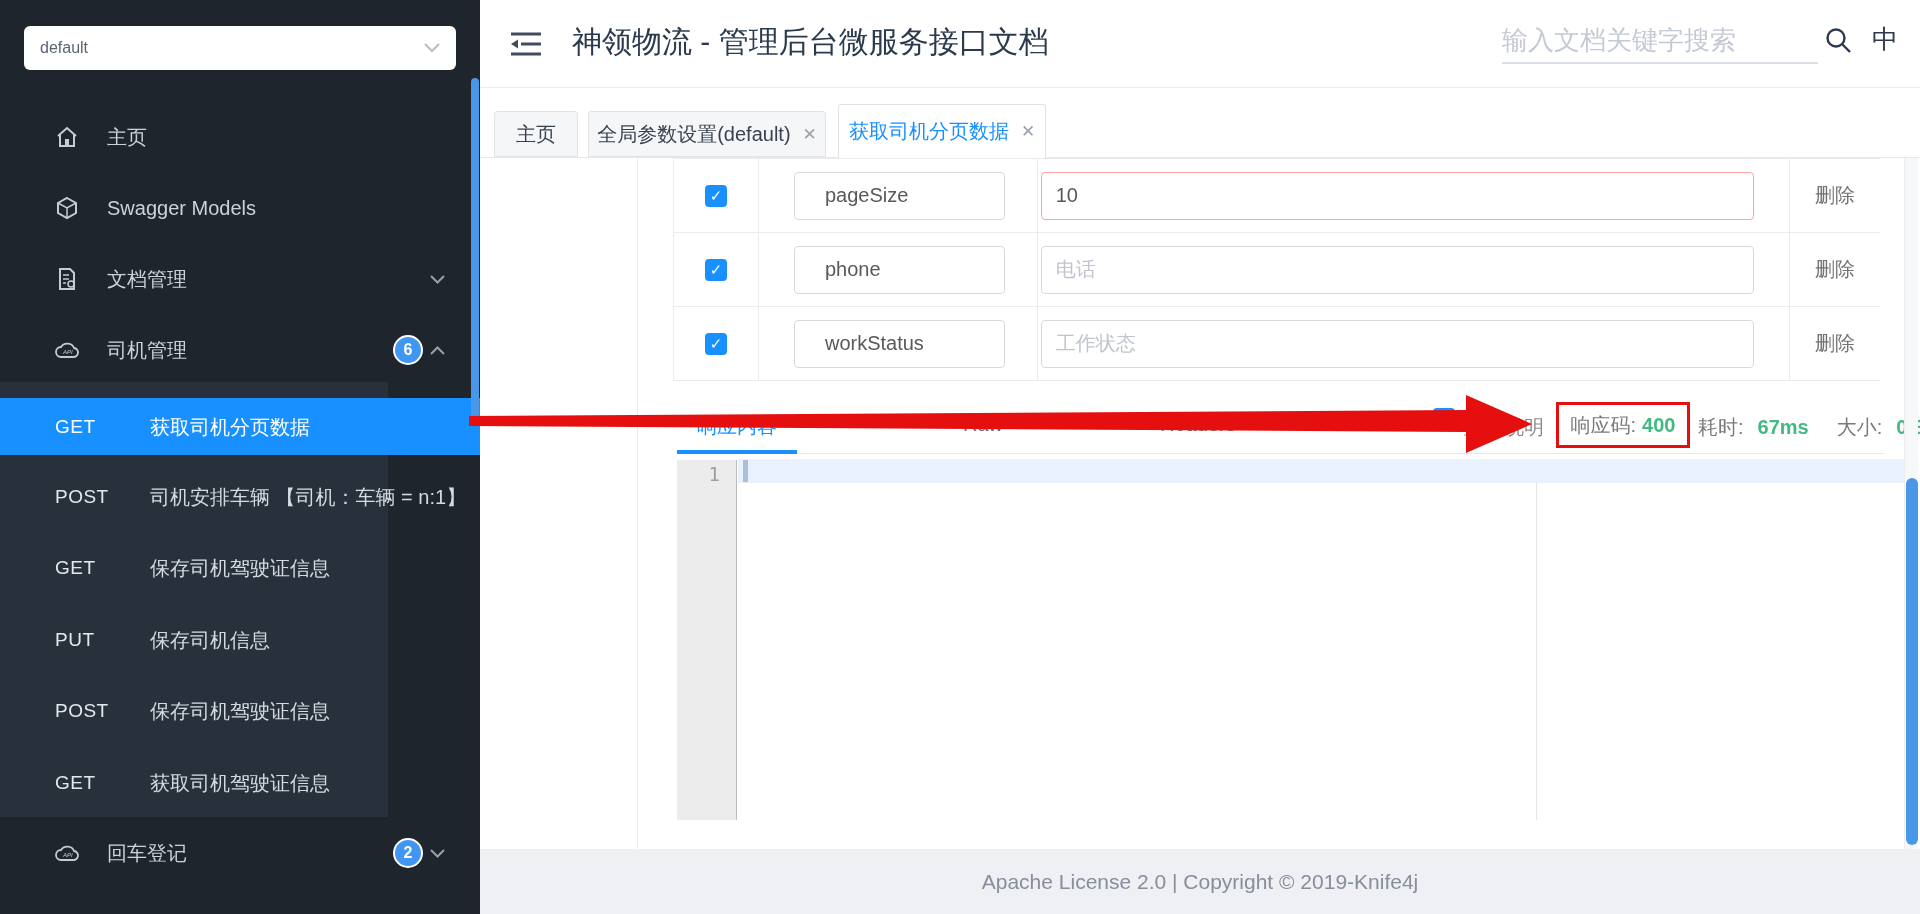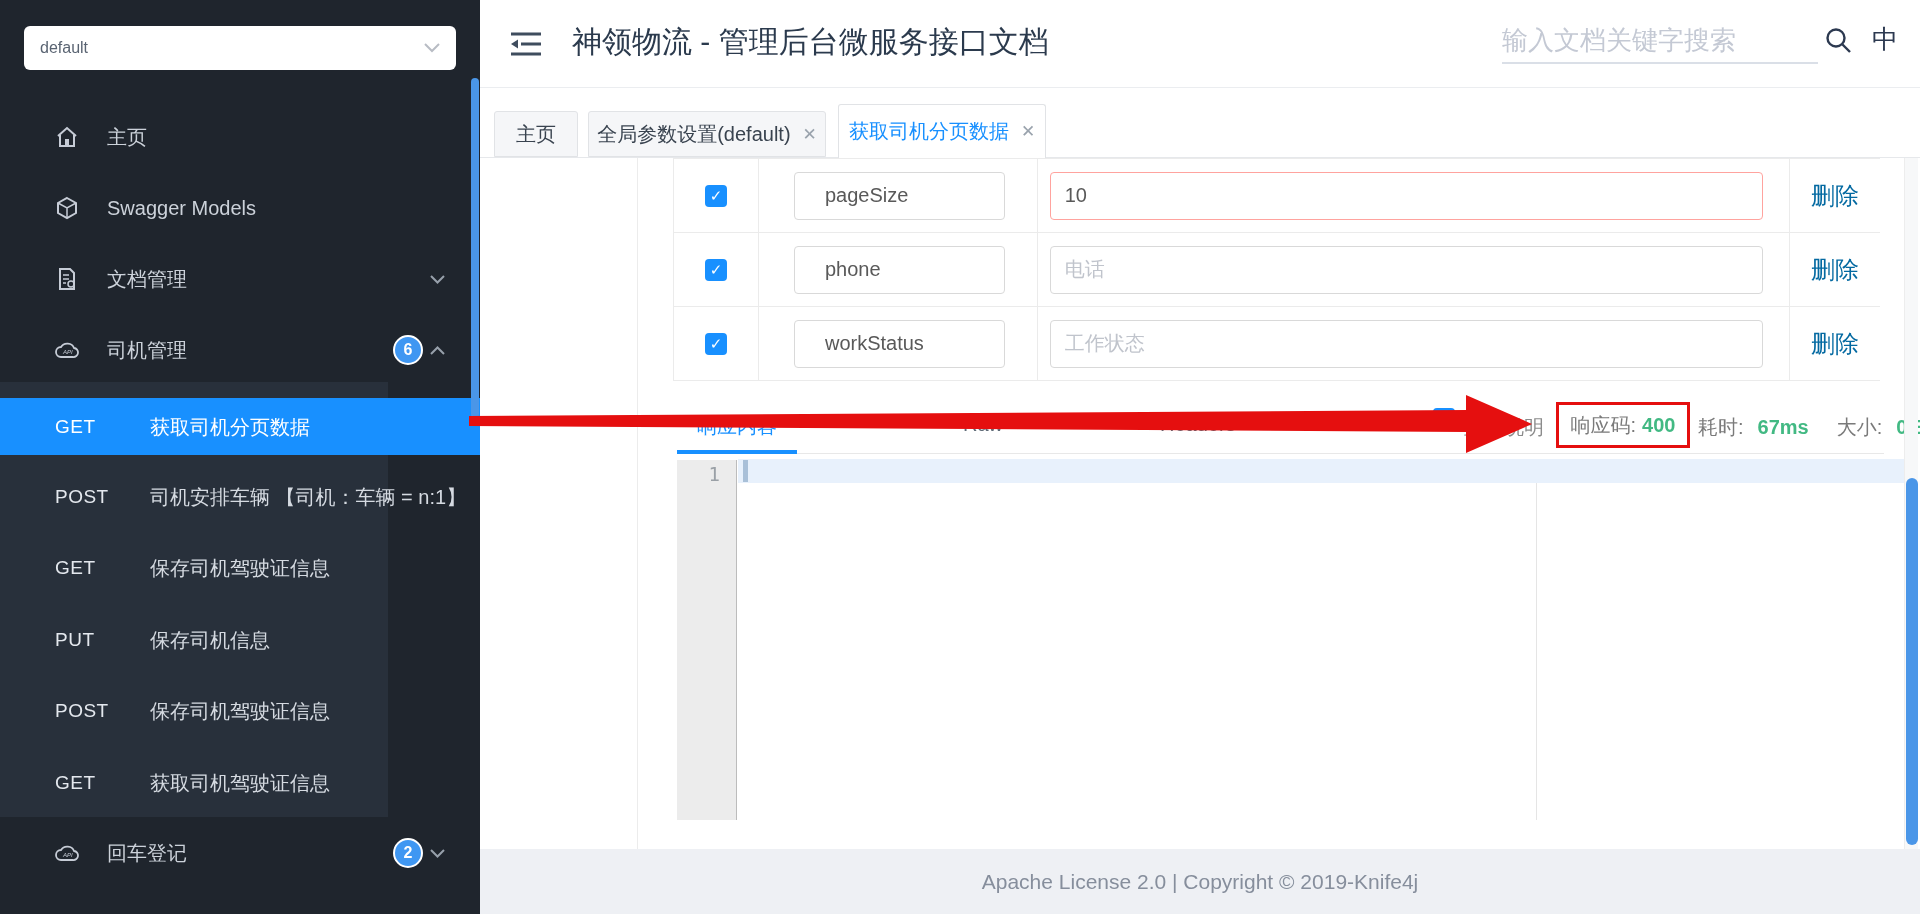--- a/index.html
+++ b/index.html
@@ -66,23 +66,23 @@
   .c-check { width:85px; justify-content:center; }
   .c-name { width:279px; }
   .c-value { width:753px; }
   .c-act { width:90px; border-right:none; justify-content:center; }
   .cbx { width:22px; height:22px; background:#1890ff; border-radius:4px; color:#fff;
     font-size:15px; display:flex; align-items:center; justify-content:center; cursor:pointer; }
   .p-in { height:48px; border:1px solid #d9d9d9; border-radius:4px; outline:none;
     font-size:20px; color:#595959; padding:0 14px; font-family:"Liberation Sans",sans-serif; }
   .p-in::placeholder { color:#c0c4cc; }
   .in-name { margin-left:35px; width:211px;padding-left:30px; }
-  .in-value { margin-left:12px; width:713px; }
+  .in-value { margin-left:3px; width:713px; }
   .in-warn { border-color:#ffa39e; }
-  .del-link { color:#0369a1; font-size:24px; cursor:pointer; }
+  .del-link { color:#737373; font-size:20px; cursor:pointer; }
 
   .rtab { position:absolute; top:255px; font-size:20px; color:#5f6b77; cursor:pointer; white-space:nowrap; }
   .rtab.active { color:#1890ff; }
   .rtab-line { position:absolute; left:197px; top:295px; width:1207px; height:1px; background:#e8e8e8; }
   .ink { position:absolute; left:197px; top:292px; width:120px; height:4px; background:#1890ff; }
 
   .meta-check { position:absolute; left:953px; top:250px; }
   .meta-desc { position:absolute; left:984px; top:256px; font-size:20px; color:#8c8c8c; }
   .code-box { position:absolute; left:1076px; top:244px; width:134px; height:46px;
     border:3px solid #e50f0f; display:flex; align-items:center; justify-content:center;

